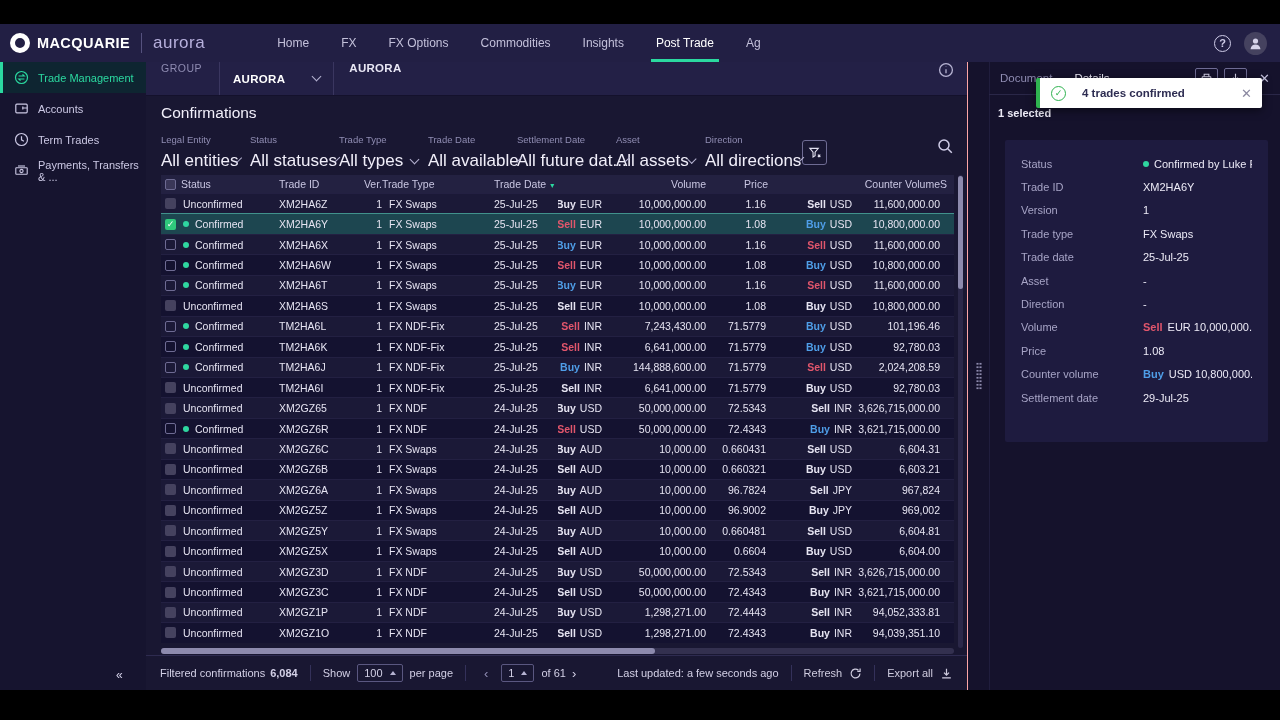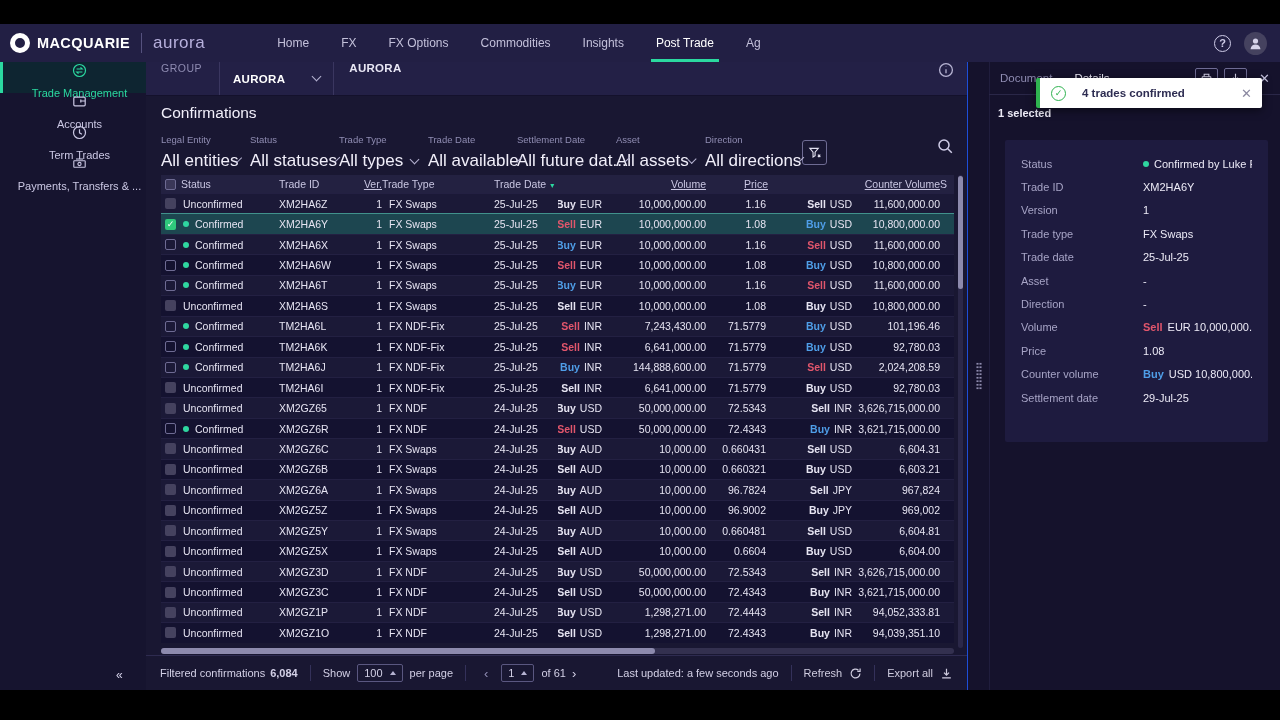--- a/index.html
+++ b/index.html
@@ -1,36 +1,36 @@
 <!DOCTYPE html>
 <html><head>
 <meta charset="utf-8">
 <style>
   html,body{margin:0;padding:0;width:1280px;height:720px;background:#000;overflow:hidden;
     font-family:"Liberation Sans",sans-serif;-webkit-font-smoothing:antialiased;}
-  .app{position:absolute;top:24px;left:0;width:1280px;height:666px;background:#1d4ed8;overflow:hidden;}
+  .app{position:absolute;top:24px;left:0;width:1280px;height:666px;background:#fca5a5;overflow:hidden;}
 
   
   .topnav{position:absolute;top:0;left:0;width:100%;height:38px;background:#221f44;display:flex;align-items:center;z-index:5;}
   .logo-wrap{display:flex;align-items:center;padding-left:10px;}
   .logo-mark{width:20px;height:20px;border-radius:50%;border:5px solid #fff;box-sizing:border-box;}
   .brand-name{color:#fff;font-weight:bold;font-size:14.5px;letter-spacing:.4px;margin-left:7px;}
   .brand-div{width:1px;height:20px;background:#55517e;margin:0 11px;}
   .brand-product{color:#b7b0dd;font-size:17px;letter-spacing:.5px;}
   .nav-items{display:flex;align-items:stretch;height:100%;margin-left:56px;}
   .nav-item{color:#c3c0da;font-size:12px;padding:8px 16px;display:flex;align-items:center;position:relative;cursor:pointer;}
   .nav-item.active{color:#fff;}
   .nav-item.active::after{content:"";position:absolute;left:11px;right:11px;bottom:0;height:3px;background:#2bd9a0;}
   .topnav-right{margin-left:auto;display:flex;align-items:center;gap:13px;padding-right:13px;}
   .help-icon{width:17px;height:17px;border-radius:50%;border:1.5px solid #cfcce8;color:#cfcce8;display:flex;align-items:center;justify-content:center;font-size:11px;font-weight:bold;box-sizing:border-box;cursor:pointer;}
   .avatar{width:23px;height:23px;border-radius:50%;background:#45425f;display:flex;align-items:center;justify-content:center;cursor:pointer;}
 
   
   .sidebar{position:absolute;top:38px;left:0;width:146px;height:628px;background:#16142f;}
-  .side-item{height:31px;display:flex;align-items:center;gap:9px;padding-left:10px;color:#cbc8e4;font-size:11px;border-left:3px solid transparent;cursor:pointer;box-sizing:border-box;flex-direction:column;}
+  .side-item{height:31px;display:flex;align-items:center;gap:9px;padding-left:10px;color:#cbc8e4;font-size:11px;border-left:3px solid transparent;cursor:pointer;box-sizing:border-box;}
   .side-item.active{background:#0e2531;border-left-color:#2bd9a0;color:#2bd9a0;}
   .side-item .icon{width:16px;height:16px;display:flex;align-items:center;justify-content:center;flex:0 0 16px;}
   .side-item .icon svg{display:block;}
   .side-collapse{position:absolute;bottom:8px;left:116px;color:#d6d3ea;font-size:12px;cursor:pointer;}
 
   
   .groupbar{position:absolute;top:38px;left:146px;width:821px;height:34px;background:#232046;display:flex;box-sizing:border-box;border-bottom:1px solid #14112c;}
   .group-label{font-size:10.5px;color:#8f8cb2;letter-spacing:.5px;margin-left:15px;}
   .group-select{height:100%;border-left:1px solid #3a3660;border-right:1px solid #3a3660;margin-left:17px;display:flex;align-items:center;padding:0 13px;gap:28px;cursor:pointer;}
   .group-select-value{color:#fff;font-size:11.5px;font-weight:bold;letter-spacing:.3px;}
@@ -47,21 +47,21 @@
   .flabel{font-size:9.5px;color:#908db3;margin-bottom:6px;white-space:nowrap;}
   .fval{display:flex;align-items:center;justify-content:space-between;color:#f1effa;font-size:17px;white-space:nowrap;padding-right:2px;}
   .funnel-btn{width:25px;height:25px;border:1px solid #6e6b93;border-radius:3px;margin-left:8px;margin-top:6px;display:flex;align-items:center;justify-content:center;cursor:pointer;color:#e3e1f0;box-sizing:border-box;}
   .search-btn{position:absolute;right:13px;top:16px;cursor:pointer;color:#d0cde8;display:flex;}
 
   
   .table{position:absolute;top:79px;left:15px;width:793px;
     --cols:20px 98px 79px 24px 112px 64px 52px 96px 62px 84px 88px 14px;}
   .thead{display:grid;grid-template-columns:var(--cols);height:18px;background:#232141;align-items:center;color:#c9c6e2;font-size:10.5px;}
   .hcell{white-space:nowrap;overflow:hidden;}
-  .hcell.r{text-align:right;text-decoration:underline;}
+  .hcell.r{text-align:right;}
   .sort{color:#2bd9a0;font-size:8px;margin-left:4px;}
   .trow{display:grid;grid-template-columns:var(--cols);height:20.45px;align-items:center;color:#e6e4f2;font-size:10.5px;border-top:1px solid #232042;box-sizing:border-box;cursor:pointer;}
   .trow.even{background:#1b1937;}
   .trow.odd{background:#141230;}
   .trow.selected{background:#1d4650;border-top:1px solid #41918c;box-shadow:0 1px 0 #41918c;}
   .cell{white-space:nowrap;overflow:hidden;}
   .cell.r{text-align:right;}
   .cell.pl{padding-left:7px;}
   .cell.pr{padding-right:8px;}
   .price-cell{padding-right:2px;}

